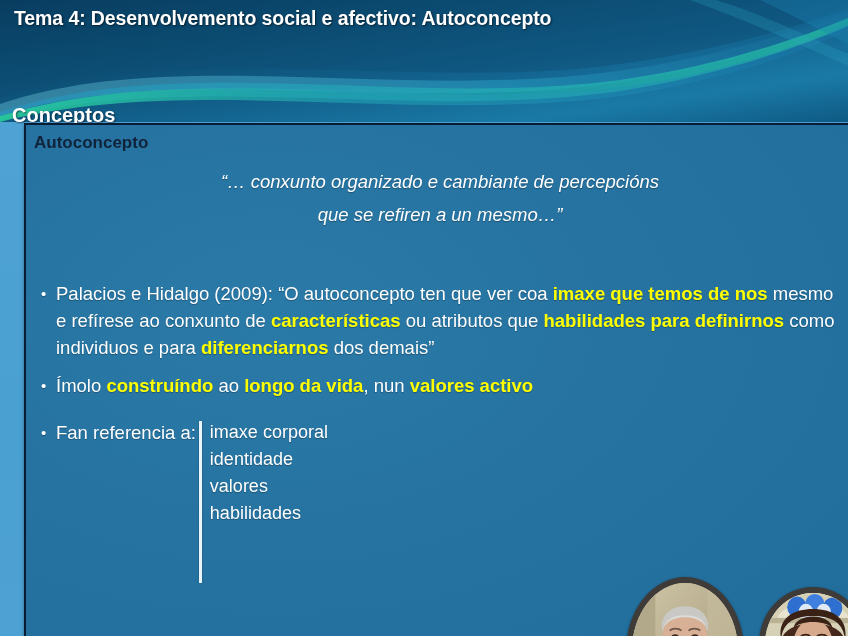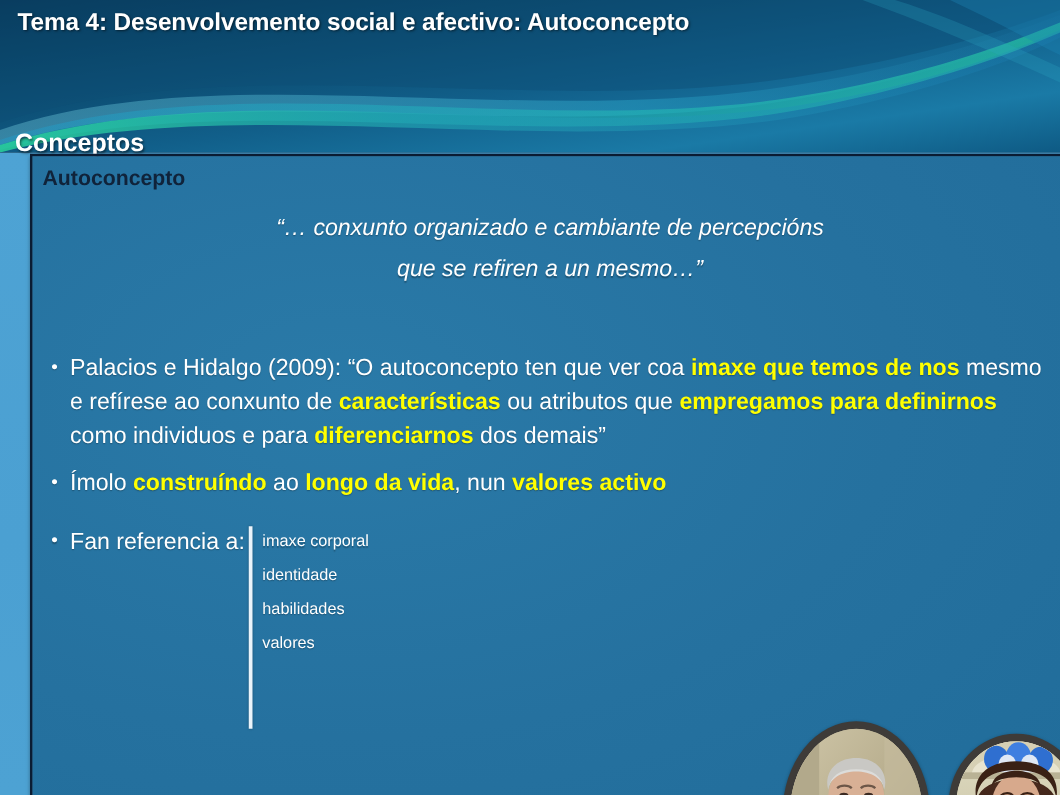--- a/index.html
+++ b/index.html
@@ -165,21 +165,21 @@
   .ref-divider {
     width: 3px;
     background: #eaf4fb;
     margin: 2px 8px 0 3px;
     align-self: stretch;
     min-height: 162px;
     box-shadow: 0 0 2px rgba(0,0,0,0.3);
   }
   .ref-items {
     color: #ffffff;
-    font-size: 13px;
+    font-size: 18px;
     line-height: 27px;
   }
   .ref-items div { white-space: nowrap; }
 
   
   .photo-a {
     position: absolute;
     left: 600px;
     top: 452px;
     width: 118px;
@@ -257,38 +257,38 @@
 
     <div class="quote">
       <span class="l1">“… conxunto organizado e cambiante de percepcións</span>
       <span class="l2">que se refiren a un mesmo…”</span>
     </div>
 
     <div class="bullets">
 
       <div class="bullet">
         <span class="dot">•</span>
-        <span>Palacios e Hidalgo (2009): “O autoconcepto ten que ver coa </span><span class="hl">imaxe que temos de nos</span><span> mesmo e refírese ao conxunto de </span><span class="hl">características</span><span> ou atributos que </span><span class="hl">empregamos para definirnos</span><span> como individuos e para </span><span class="hl">diferenciarnos</span><span> dos demais”</span>
+        <span>Palacios e Hidalgo (2009): “O autoconcepto ten que ver coa </span><span class="hl">imaxe que temos de nos</span><span> mesmo e refírese ao conxunto de </span><span class="hl">características</span><span> ou atributos que </span><span class="hl">habilidades para definirnos</span><span> como individuos e para </span><span class="hl">diferenciarnos</span><span> dos demais”</span>
       </div>
 
       <div class="bullet">
         <span class="dot">•</span>
         <span>Ímolo </span><span class="hl">construíndo</span><span> ao </span><span class="hl">longo da vida</span><span>, nun </span><span class="hl">valores activo</span>
       </div>
 
       <div class="bullet-ref">
         <span class="dot">•</span>
         <div class="ref-wrap">
           <div class="ref-label">Fan referencia a:</div>
           <div class="ref-divider"></div>
           <div class="ref-items">
             <div>imaxe corporal</div>
             <div>identidade</div>
+            <div>valores</div>
             <div>habilidades</div>
-            <div>valores</div>
           </div>
         </div>
       </div>
 
     </div>
 
     <div class="photo-a">
       <svg class="photo-inner" viewBox="0 0 118 148" preserveAspectRatio="xMidYMid slice">
         <defs>
           <linearGradient id="bgA" x1="0" y1="0" x2="1" y2="1">

